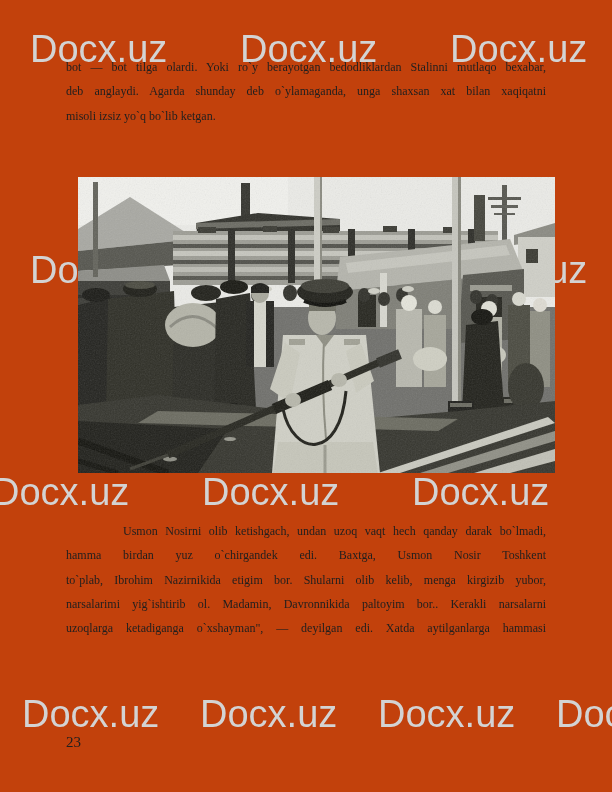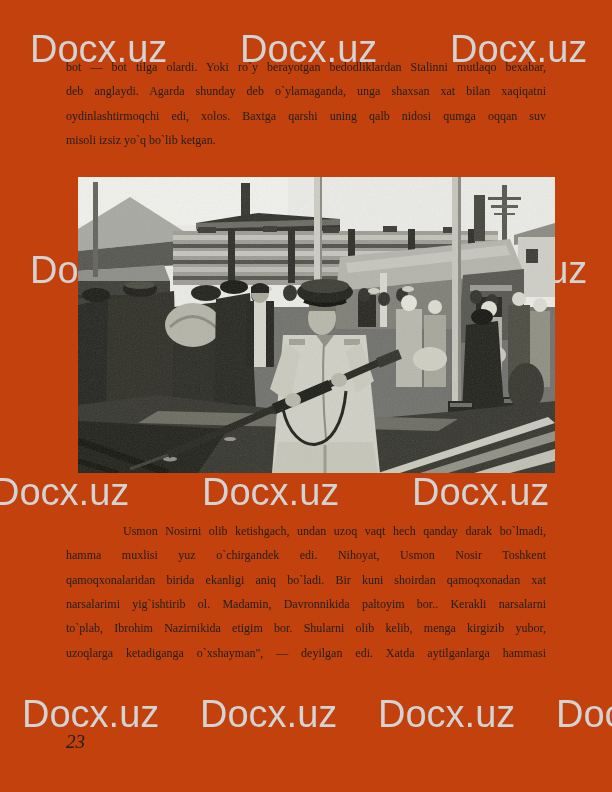--- a/index.html
+++ b/index.html
@@ -29,21 +29,21 @@
   }
   .line.left { text-align:left; text-align-last:left; }
   .line.indent { padding-left:57px; }
   .photo {
     position:absolute; left:78px; top:177px; width:477px; height:296px;
     background:#6f6f6b; overflow:hidden;
   }
   .photo svg { display:block; }
   .page-number {
     position:absolute; left:66px; top:734px;
-    font-size:19px; line-height:16px;font-style:italic;
+    font-size:15px; line-height:16px;
   }
 </style>
 </head>
 <body>
 
 <div class="page">
 
   <div class="wm-layer">
     <span class="wm" style="left:30px;  top:30px;">Docx.uz</span>
     <span class="wm" style="left:240px; top:30px;">Docx.uz</span>
@@ -61,21 +61,20 @@
     <span class="wm" style="left:200px; top:695px;">Docx.uz</span>
     <span class="wm" style="left:378px; top:695px;">Docx.uz</span>
     <span class="wm" style="left:556px; top:695px;">Docx.uz</span>
   </div>
 
   <div class="content">
 
     <div class="para p1">
       <div class="line">bot — bot tilga olardi. Yoki ro`y berayotgan bedodliklardan Stalinni mutlaqo bexabar,</div>
       <div class="line">deb anglaydi. Agarda shunday deb o`ylamaganda, unga shaxsan xat bilan xaqiqatni</div>
-      <div class="line">oydinlashtirmoqchi edi, xolos. Baxtga qarshi uning qalb nidosi qumga oqqan suv</div>
       <div class="line left">misoli izsiz yo`q bo`lib ketgan.</div>
     </div>
 
     <div class="photo">
       <svg width="477" height="296" viewBox="0 0 477 296" xmlns="http://www.w3.org/2000/svg">
         <defs>
           <filter id="grain" x="0" y="0" width="100%" height="100%">
             <feTurbulence type="fractalNoise" baseFrequency="0.8" numOctaves="2" stitchTiles="stitch"></feTurbulence>
             <feColorMatrix type="saturate" values="0"></feColorMatrix>
           </filter>
@@ -240,23 +239,22 @@
 
         <ellipse cx="215" cy="223" rx="8" ry="7" fill="#b7b7ab"></ellipse>
         <ellipse cx="261" cy="203" rx="8" ry="7" fill="#b7b7ab"></ellipse>
 
         <rect x="0" y="0" width="477" height="296" filter="url(#grain)" opacity="0.16"></rect>
       </svg>
     </div>
 
     <div class="para p2">
       <div class="line indent">Usmon Nosirni olib ketishgach, undan uzoq vaqt hech qanday darak bo`lmadi,</div>
-      <div class="line">hamma muxlisi yuz o`chirgandek edi. Nihoyat, Usmon Nosir Toshkent</div>
-      <div class="line">qamoqxonalaridan birida ekanligi aniq bo`ladi. Bir kuni shoirdan qamoqxonadan xat</div>
+      <div class="line">hamma birdan yuz o`chirgandek edi. Baxtga, Usmon Nosir Toshkent</div>
+      <div class="line">to`plab, Ibrohim Nazirnikida etigim bor. Shularni olib kelib, menga kirgizib yubor,</div>
       <div class="line">narsalarimi yig`ishtirib ol. Madamin, Davronnikida paltoyim bor.. Kerakli narsalarni</div>
-      <div class="line">to`plab, Ibrohim Nazirnikida etigim bor. Shularni olib kelib, menga kirgizib yubor,</div>
       <div class="line">uzoqlarga ketadiganga o`xshayman", — deyilgan edi. Xatda aytilganlarga hammasi</div>
     </div>
 
     <div class="page-number">23</div>
 
   </div>
 </div>
 
 </body></html>

